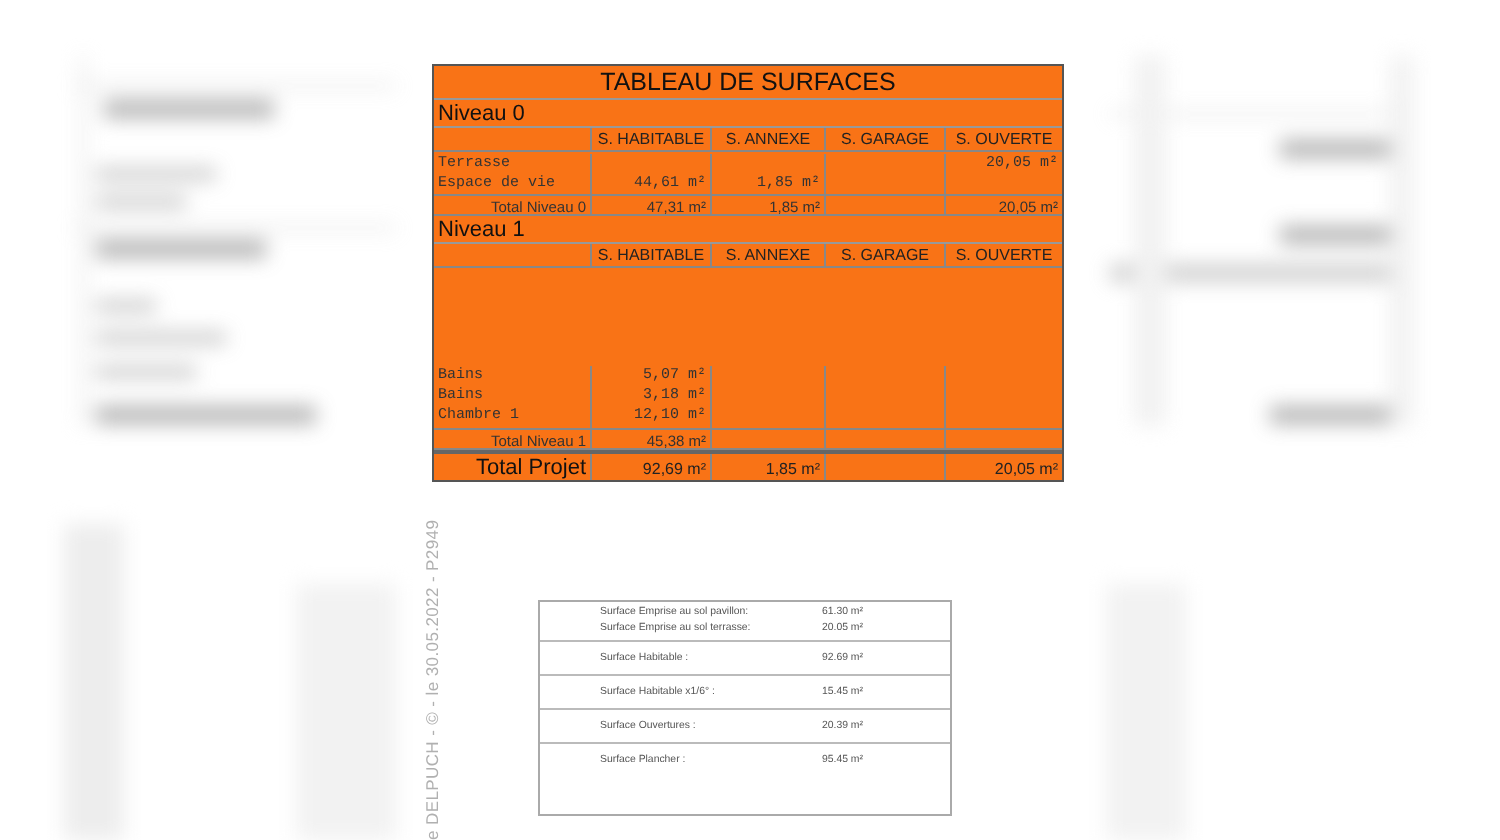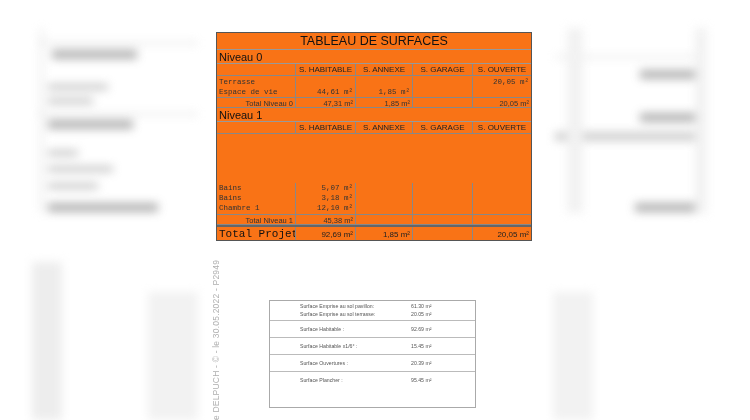--- a/index.html
+++ b/index.html
@@ -31,21 +31,21 @@
     .mt-head > div { text-align: center; border-left: 1px solid #888; font-size: 8px; color: #222; }
     .mt-head > div:first-child { border-left: none; }
     .mt-data { height: 10.6px; line-height: 10.6px; }
     .mt-data > div { border-left: 1px solid #888; text-align: right; font-size: 7.5px; color: #333; font-family: Liberation Mono, monospace; }
     .mt-data > div:first-child { border-left: none; text-align: left; }
     .mt-total { height: 11px; line-height: 11px; border-top: 1px solid #888; border-bottom: 1px solid #888; }
     .mt-total > div { border-left: 1px solid #888; text-align: right; font-size: 7.5px; color: #333; }
     .mt-total > div:first-child { border-left: none; }
     .mt-grand { height: 15px; line-height: 15px; border-top: 2px solid #666; }
     .mt-grand > div { border-left: 1px solid #888; text-align: right; font-size: 8px; color: #222; }
-    .mt-grand > div:first-child { border-left: none; text-align: center; font-size: 11px; color: #111; font-family: Liberation Mono, monospace; }
+    .mt-grand > div:first-child { border-left: none; text-align: right; font-size: 11px; color: #111; }
 
     
     .watermark {
       position: absolute; left: 211px; top: 420px;
       transform: rotate(-90deg); transform-origin: left top;
       font-size: 8.5px; color: #b0b0b0; white-space: nowrap; letter-spacing: 0.2px;
     }
 
     
     .recap {

